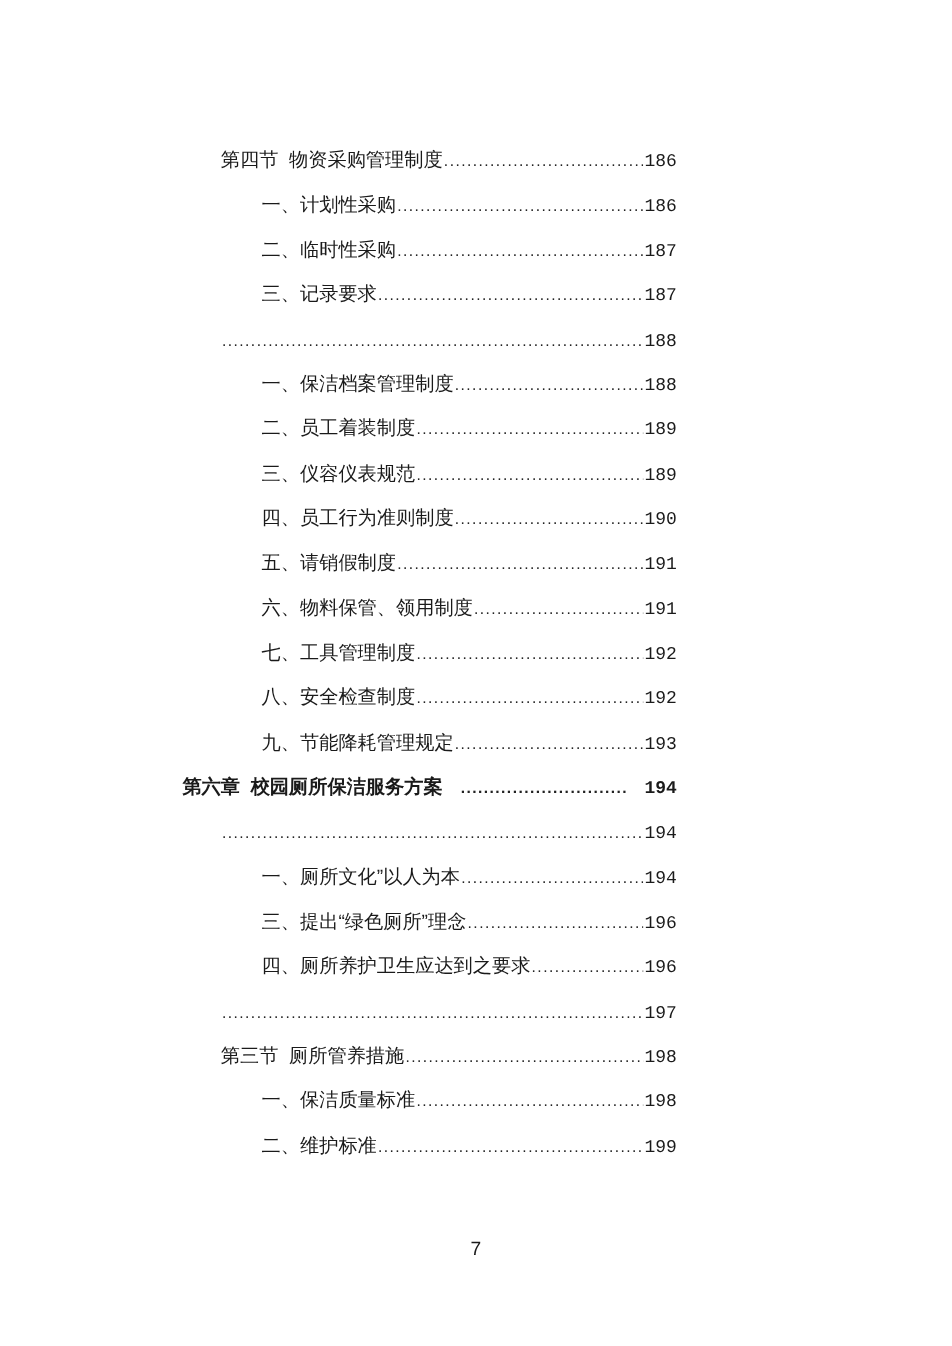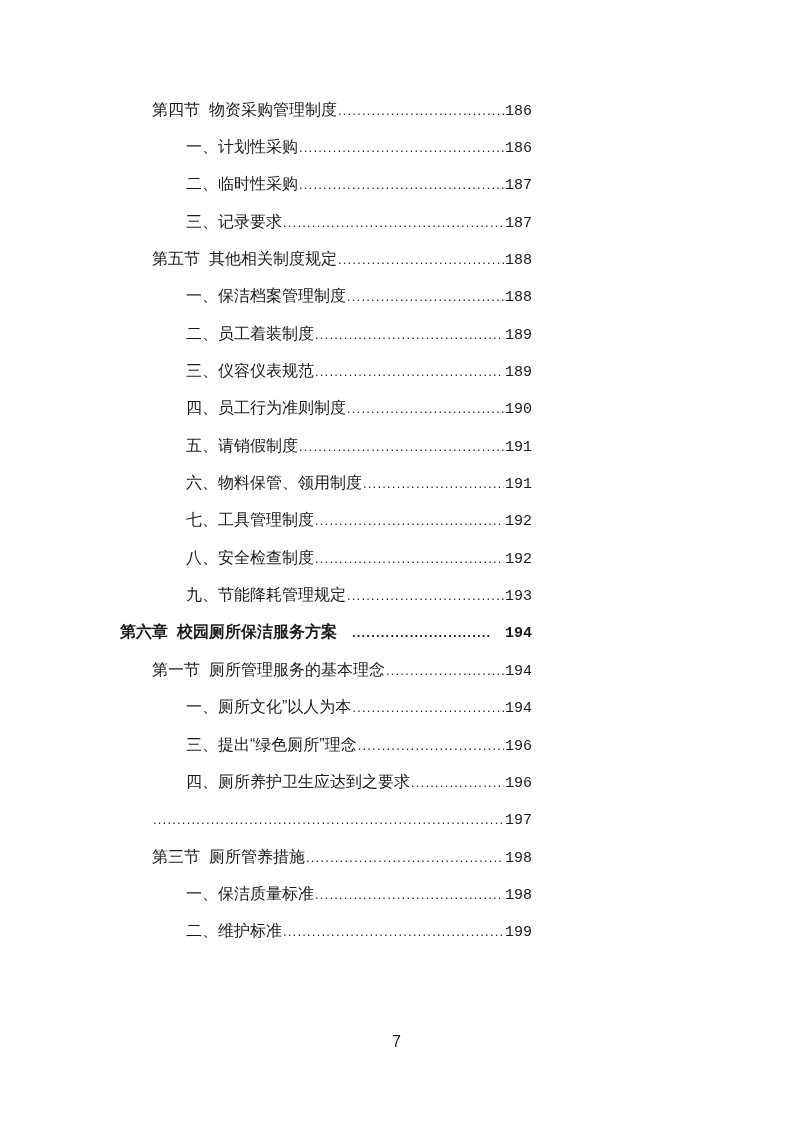--- a/index.html
+++ b/index.html
@@ -1,18 +1,18 @@
 <!DOCTYPE html>
 <html><head>
 <meta charset="utf-8">
 <style>
   html, body { margin: 0; padding: 0; background: #ffffff; }
   body { width: 793px; height: 1122px; position: relative; overflow: hidden;
          font-family: "Liberation Sans", "DejaVu Sans", sans-serif; color: #1a1a1a; }
-  .toc { position: absolute; left: 0; top: 92px; width: 652px; }
+  .toc { position: absolute; left: 0; top: 116px; width: 652px; padding-left: 32px; }
   .row { position: relative; height: 37.35px; display: flex; align-items: center;
          font-size: 16px; line-height: 20px; }
   .row .inner { position: absolute; right: 120px; display: flex; align-items: baseline; }
   .lvl1 .inner { left: 120px; font-weight: bold; gap: 14px; }
   .lvl2 .inner { left: 152px; }
   .lvl3 .inner { left: 186px; text-align: right; }
   .title { white-space: pre; flex: 0 0 auto; }
   .leader { flex: 1 1 auto; overflow: hidden; white-space: nowrap; margin: 0 1px;
             letter-spacing: 1.2px; font-size: 13px; color: #222; }
   .leader::before { content: "..............................................................................................................................................................................................................."; }
@@ -48,21 +48,20 @@
     </div>
   <div class="row lvl3">
       <div class="inner">
         <span class="title">三、记录要求</span>
         <span class="leader"></span>
         <span class="page">187</span>
       </div>
     </div>
   <div class="row lvl2">
       <div class="inner">
-        <span class="title">第五节  其他相关制度规定</span>
         <span class="leader"></span>
         <span class="page">188</span>
       </div>
     </div>
   <div class="row lvl3">
       <div class="inner">
         <span class="title">一、保洁档案管理制度</span>
         <span class="leader"></span>
         <span class="page">188</span>
       </div>
@@ -125,21 +124,20 @@
     </div>
   <div class="row lvl1">
       <div class="inner">
         <span class="title">第六章  校园厕所保洁服务方案</span>
         <span class="leader"></span>
         <span class="page">194</span>
       </div>
     </div>
   <div class="row lvl2">
       <div class="inner">
-        <span class="title">第一节  厕所管理服务的基本理念</span>
         <span class="leader"></span>
         <span class="page">194</span>
       </div>
     </div>
   <div class="row lvl3">
       <div class="inner">
         <span class="title">一、厕所文化”以人为本</span>
         <span class="leader"></span>
         <span class="page">194</span>
       </div>

